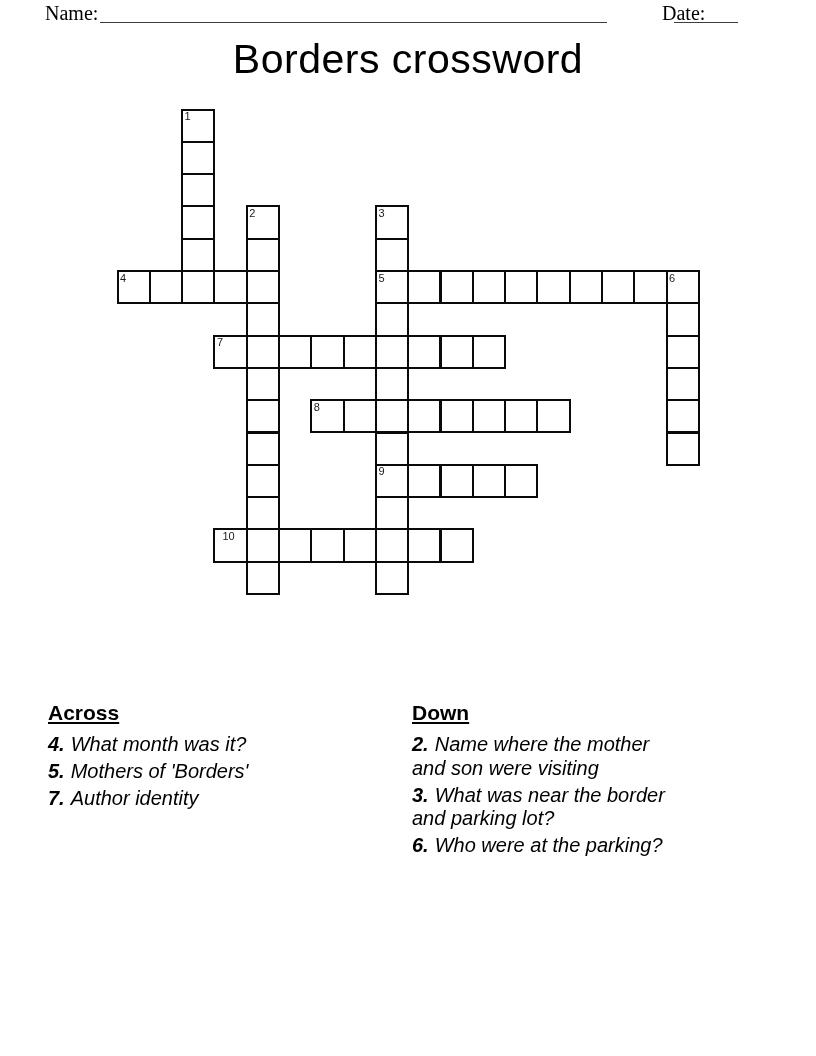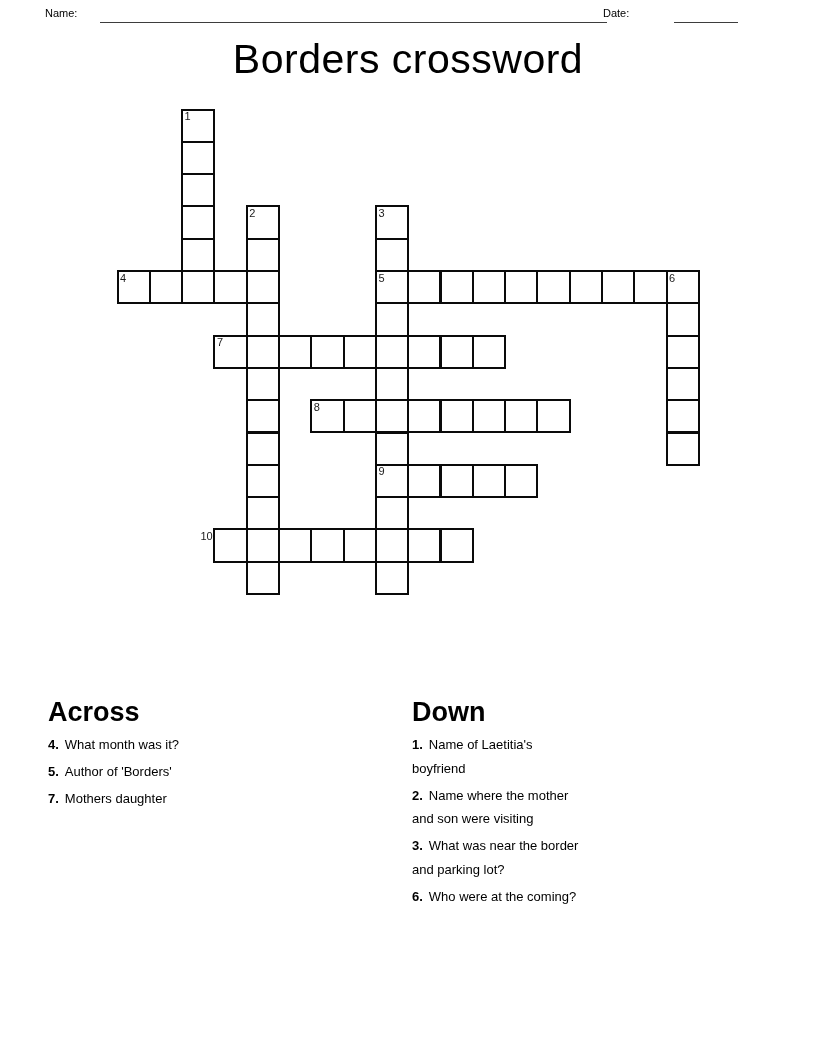--- a/index.html
+++ b/index.html
@@ -1,41 +1,41 @@
 <!DOCTYPE html>
 <html><head>
 <meta charset="utf-8">
 <style>
   html,body{margin:0;padding:0;background:#fff;}
   .page{
     position:relative;width:816px;height:1056px;background:#ffffff;
     font-family:"Liberation Sans",sans-serif;color:#000;overflow:hidden;
   }
   
-  .hdr-label{position:absolute;font-size:11px;line-height:20px;}
+  .hdr-label{position:absolute;font-size:20px;line-height:20px;font-family:Liberation Serif, serif;}
   .name-label{left:45px;top:3px;}
-  .date-label{left:603px;top:3px;}
+  .date-label{left:662px;top:3px;}
   .blank-line{position:absolute;height:19px;border-bottom:1.7px solid #3d3d3d;}
   .name-line{left:100px;top:3px;width:507px;}
   .date-line{left:674px;top:3px;width:64px;}
   
   .title{position:absolute;left:0;top:36px;width:100%;text-align:center;
          font-size:41px;font-weight:400;letter-spacing:0.5px;}
   
   .grid{position:absolute;left:117.5px;top:109.5px;}
   .cell{position:absolute;width:34.3px;height:34.3px;box-sizing:border-box;
         border:2px solid #0a0a0a;background:#fff;}
   .cellnum{position:absolute;font-size:11px;line-height:11px;color:#1a1a1a;}
   
   .clue-col{position:absolute;top:700px;}
   .clues-across{left:48px;width:345px;}
   .clues-down{left:412px;width:332px;}
-  .clue-heading{margin:0 0 8px 0;font-size:27px;font-weight:bold;
-                line-height:25px;}
-  .clue{margin:0 0 3.5px 0;font-size:13px;line-height:23.5px;}
+  .clue-heading{margin:0 0 8px 0;font-size:21px;font-weight:bold;
+                text-decoration:underline;line-height:25px;}
+  .clue{margin:0 0 3.5px 0;font-size:20px;line-height:23.5px;font-style:italic;}
   .clue .num{font-weight:bold;margin-right:6px;}
   .clue .txt{white-space:pre-line;}
 </style>
 </head>
 <body>
 
 <div class="page">
 
   <span class="hdr-label name-label">Name:</span>
   <div class="blank-line name-line"></div>
@@ -118,48 +118,44 @@
       <div class="cell" style="left: 322px; top: 418.9px; border-color: rgb(10, 10, 10); background: rgb(255, 255, 255);"></div>
       <span class="cellnum" style="left: 67.1px; top: 1.5px;">1</span>
       <span class="cellnum" style="left: 131.7px; top: 98.4px;">2</span>
       <span class="cellnum" style="left: 260.9px; top: 98.4px;">3</span>
       <span class="cellnum" style="left: 2.5px; top: 163px;">4</span>
       <span class="cellnum" style="left: 260.9px; top: 163px;">5</span>
       <span class="cellnum" style="left: 551.6px; top: 163px;">6</span>
       <span class="cellnum" style="left: 99.4px; top: 227.6px;">7</span>
       <span class="cellnum" style="left: 196.3px; top: 292.2px;">8</span>
       <span class="cellnum" style="left: 260.9px; top: 356.8px;">9</span>
-      <span class="cellnum" style="left: 83px; top: 421.4px;">10</span>
+      <span class="cellnum" style="left: 105px; top: 421.4px;">10</span>
     </div>
 
   <div class="clue-col clues-across">
     <p class="clue-heading">Across</p>
     <p class="clue">
       <span class="num">4.</span><span class="txt">What month was it?</span>
     </p>
     <p class="clue">
-      <span class="num">5.</span><span class="txt">Author of 'Borders'</span>
+      <span class="num">5.</span><span class="txt">Mothers of 'Borders'</span>
     </p>
     <p class="clue">
-      <span class="num">7.</span><span class="txt">Mothers daughter</span>
+      <span class="num">7.</span><span class="txt">Author identity</span>
     </p>
   </div>
 
   <div class="clue-col clues-down">
     <p class="clue-heading">Down</p>
-    <p class="clue">
-      <span class="num">1.</span><span class="txt">Name of Laetitia's
-boyfriend</span>
-    </p>
     <p class="clue">
       <span class="num">2.</span><span class="txt">Name where the mother
 and son were visiting</span>
     </p>
     <p class="clue">
       <span class="num">3.</span><span class="txt">What was near the border
 and parking lot?</span>
     </p>
     <p class="clue">
-      <span class="num">6.</span><span class="txt">Who were at the coming?</span>
+      <span class="num">6.</span><span class="txt">Who were at the parking?</span>
     </p>
   </div>
 
 </div>
 
 </body></html>

